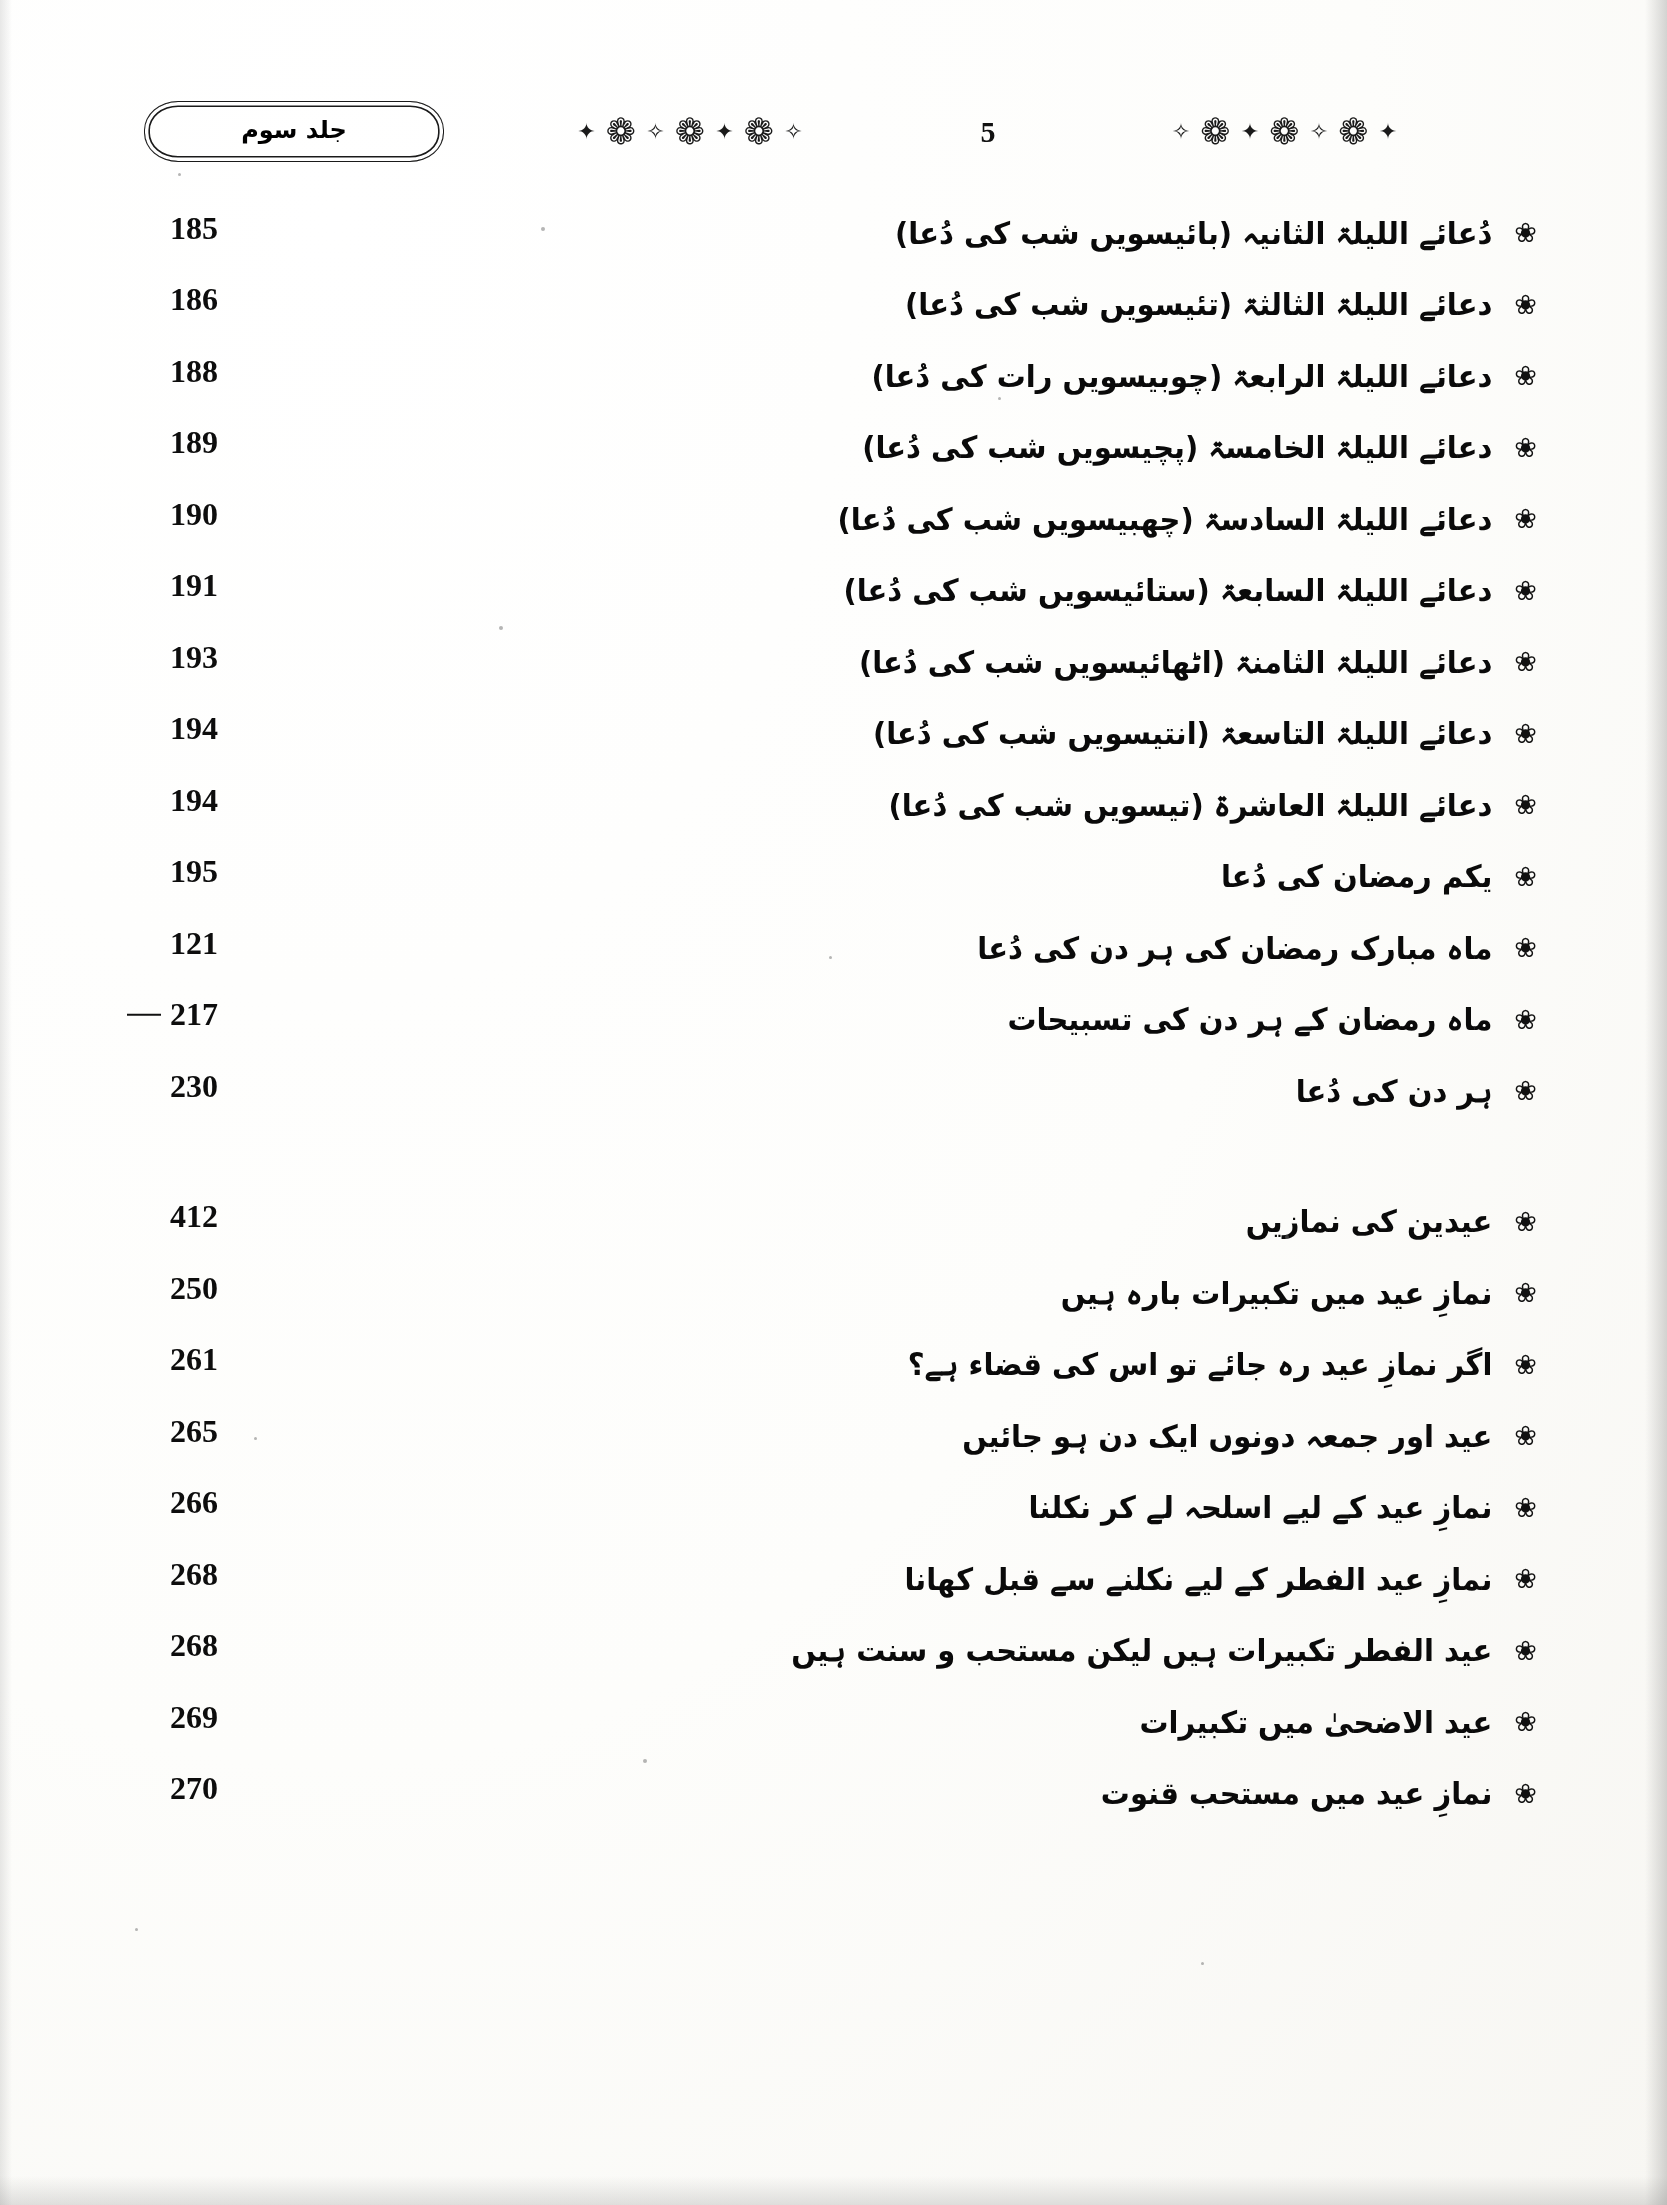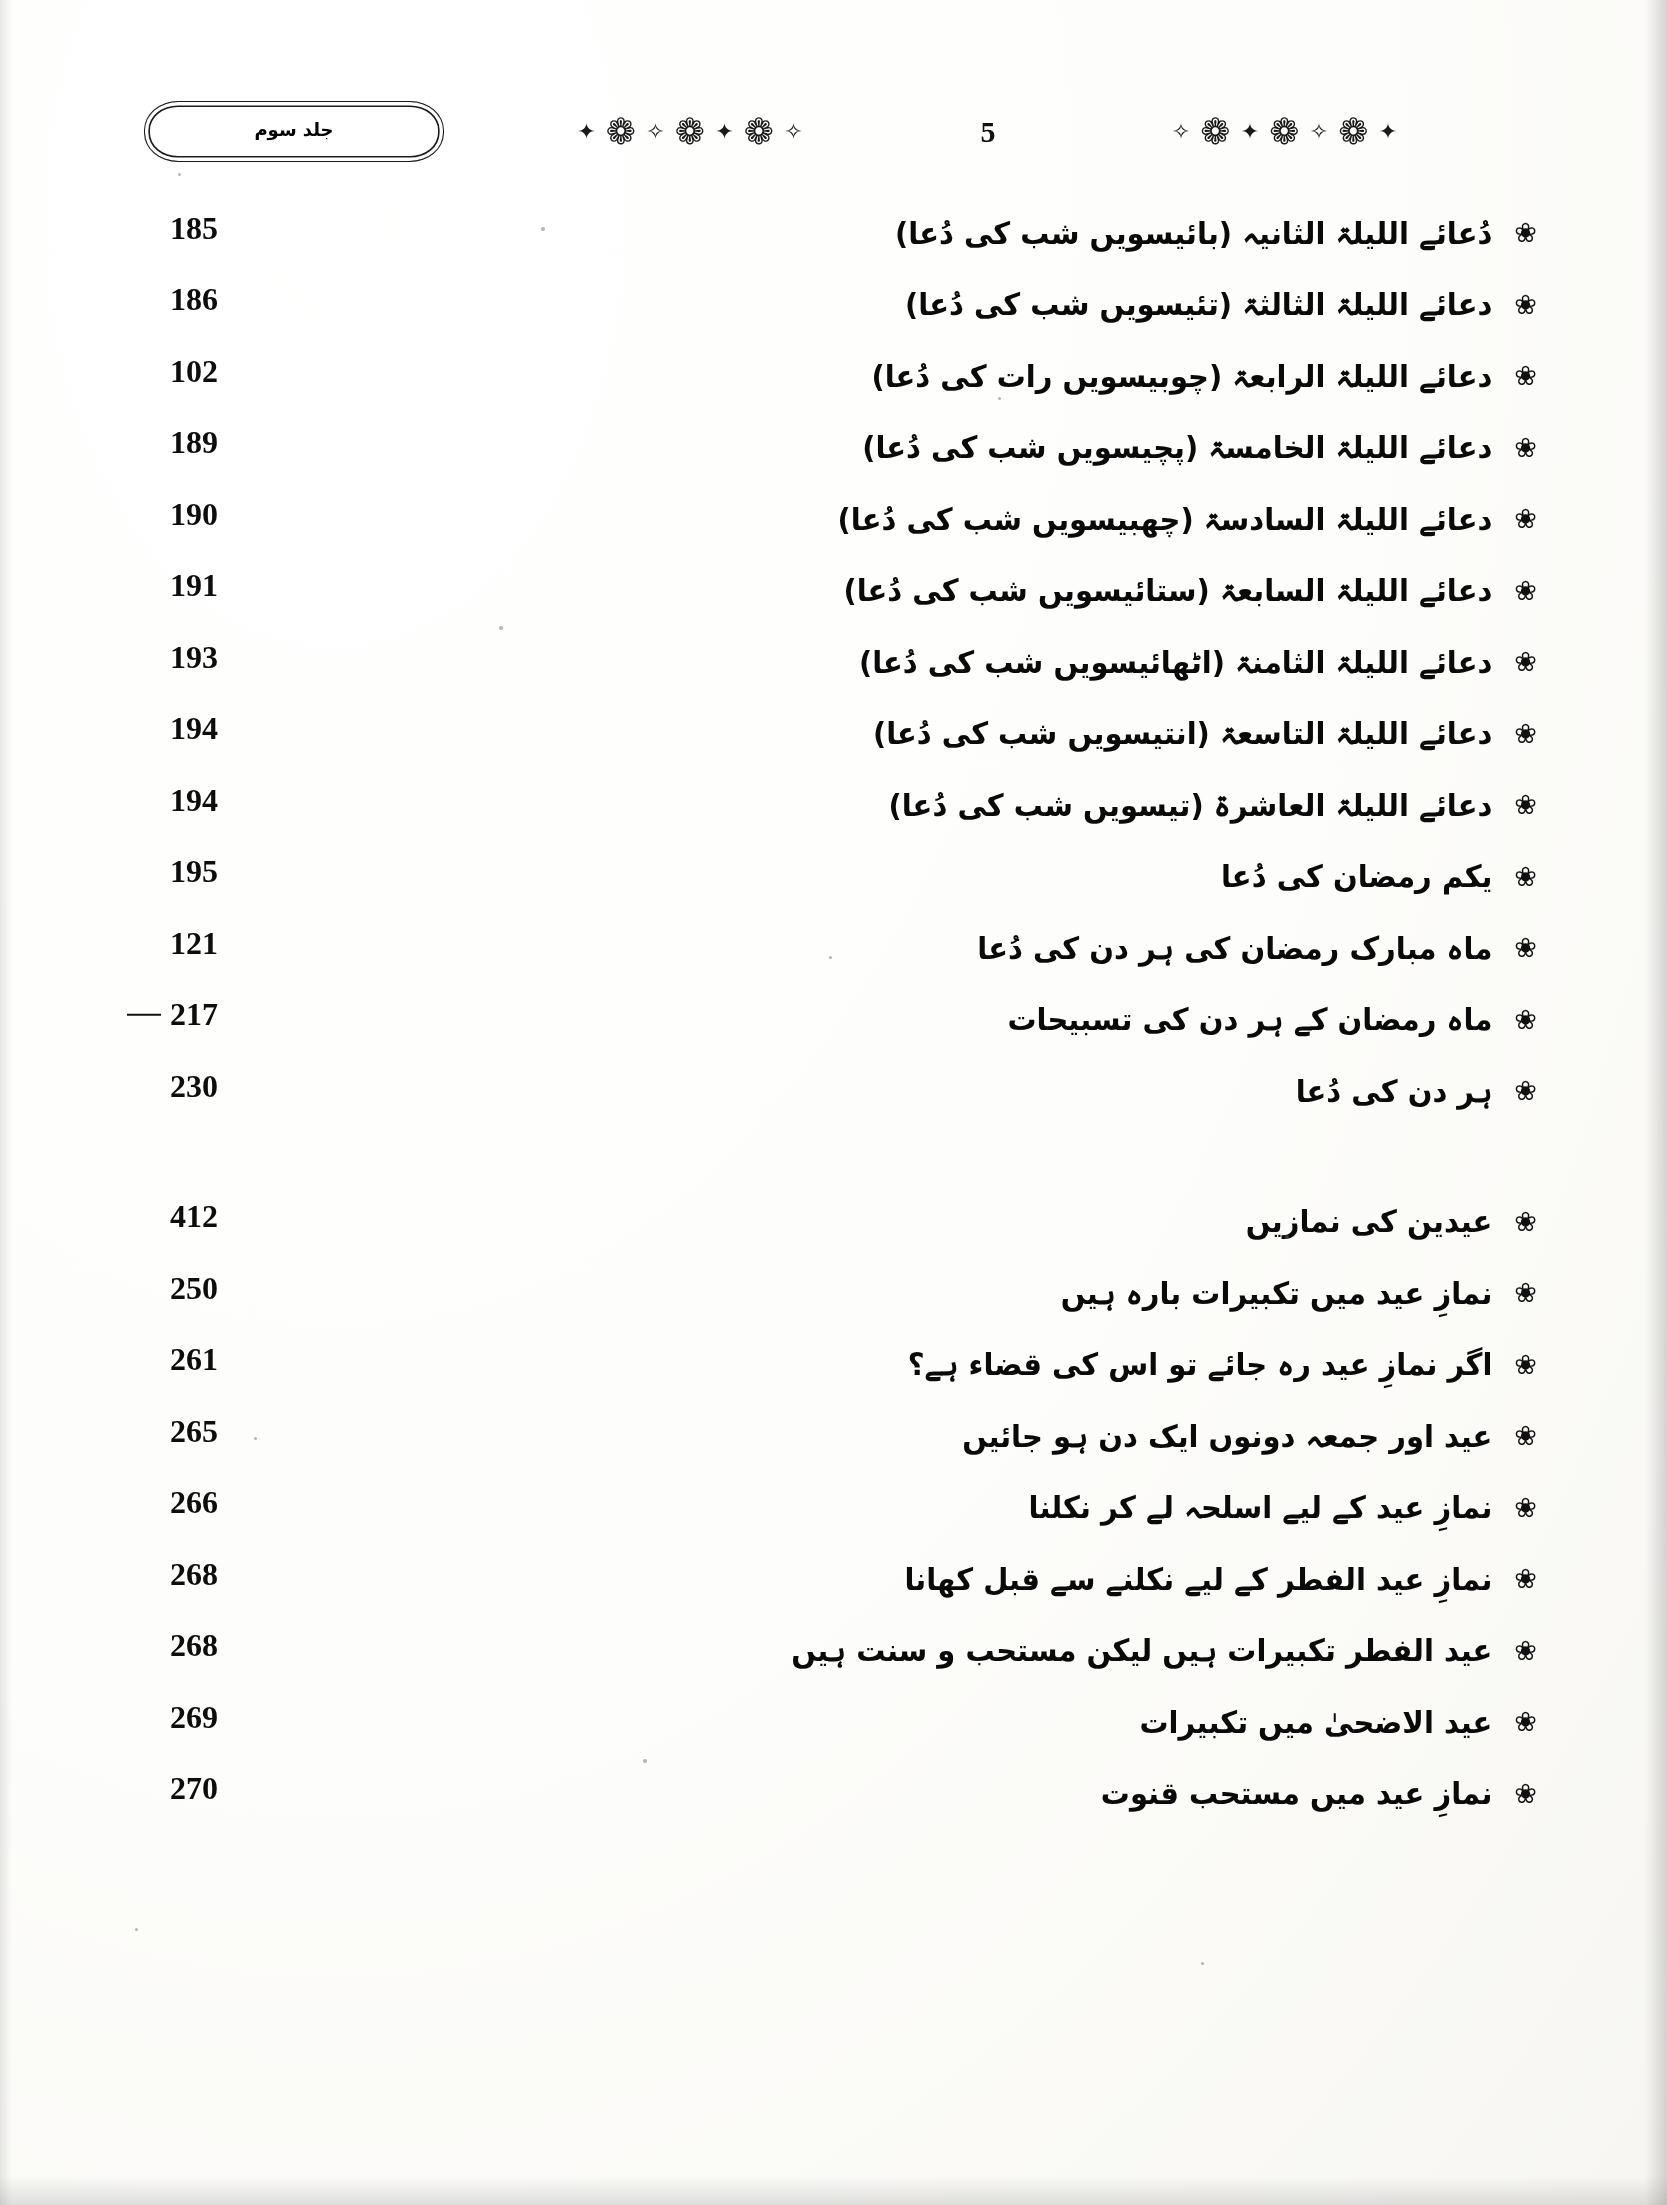--- a/index.html
+++ b/index.html
@@ -73,21 +73,21 @@
   .cartouche {
     flex: 0 0 auto;
     height: 59px;
     min-width: 254px;
     border: 1.7px solid #1a1a1a;
     border-radius: 34px / 29px;
     display: flex;
     align-items: center;
     justify-content: center;
     font-family: "DejaVu Sans", sans-serif;
-    font-size: 18px;
+    font-size: 24px;
     font-weight: 700;
     padding: 0 22px;
     box-shadow: inset 0 0 0 3.4px #fff, inset 0 0 0 5px #1a1a1a;
     letter-spacing: 0.4px;
   }
   .cartouche span { transform: translateY(-1.7px); }
 
   .orn-fill {
     position: absolute;
     inset: 0;
@@ -254,21 +254,21 @@
           </div>
           <div class="dots"></div>
           <div class="page-num">186</div>
         </div>
         <div class="toc-row">
           <div class="entry">
             <span class="bullet">❀</span>
             <span class="entry-title">دعائے اللیلۃ الرابعۃ (چوبیسویں رات کی دُعا)</span>
           </div>
           <div class="dots"></div>
-          <div class="page-num">102</div>
+          <div class="page-num">188</div>
         </div>
         <div class="toc-row">
           <div class="entry">
             <span class="bullet">❀</span>
             <span class="entry-title">دعائے اللیلۃ الخامسۃ (پچیسویں شب کی دُعا)</span>
           </div>
           <div class="dots"></div>
           <div class="page-num">189</div>
         </div>
         <div class="toc-row">

